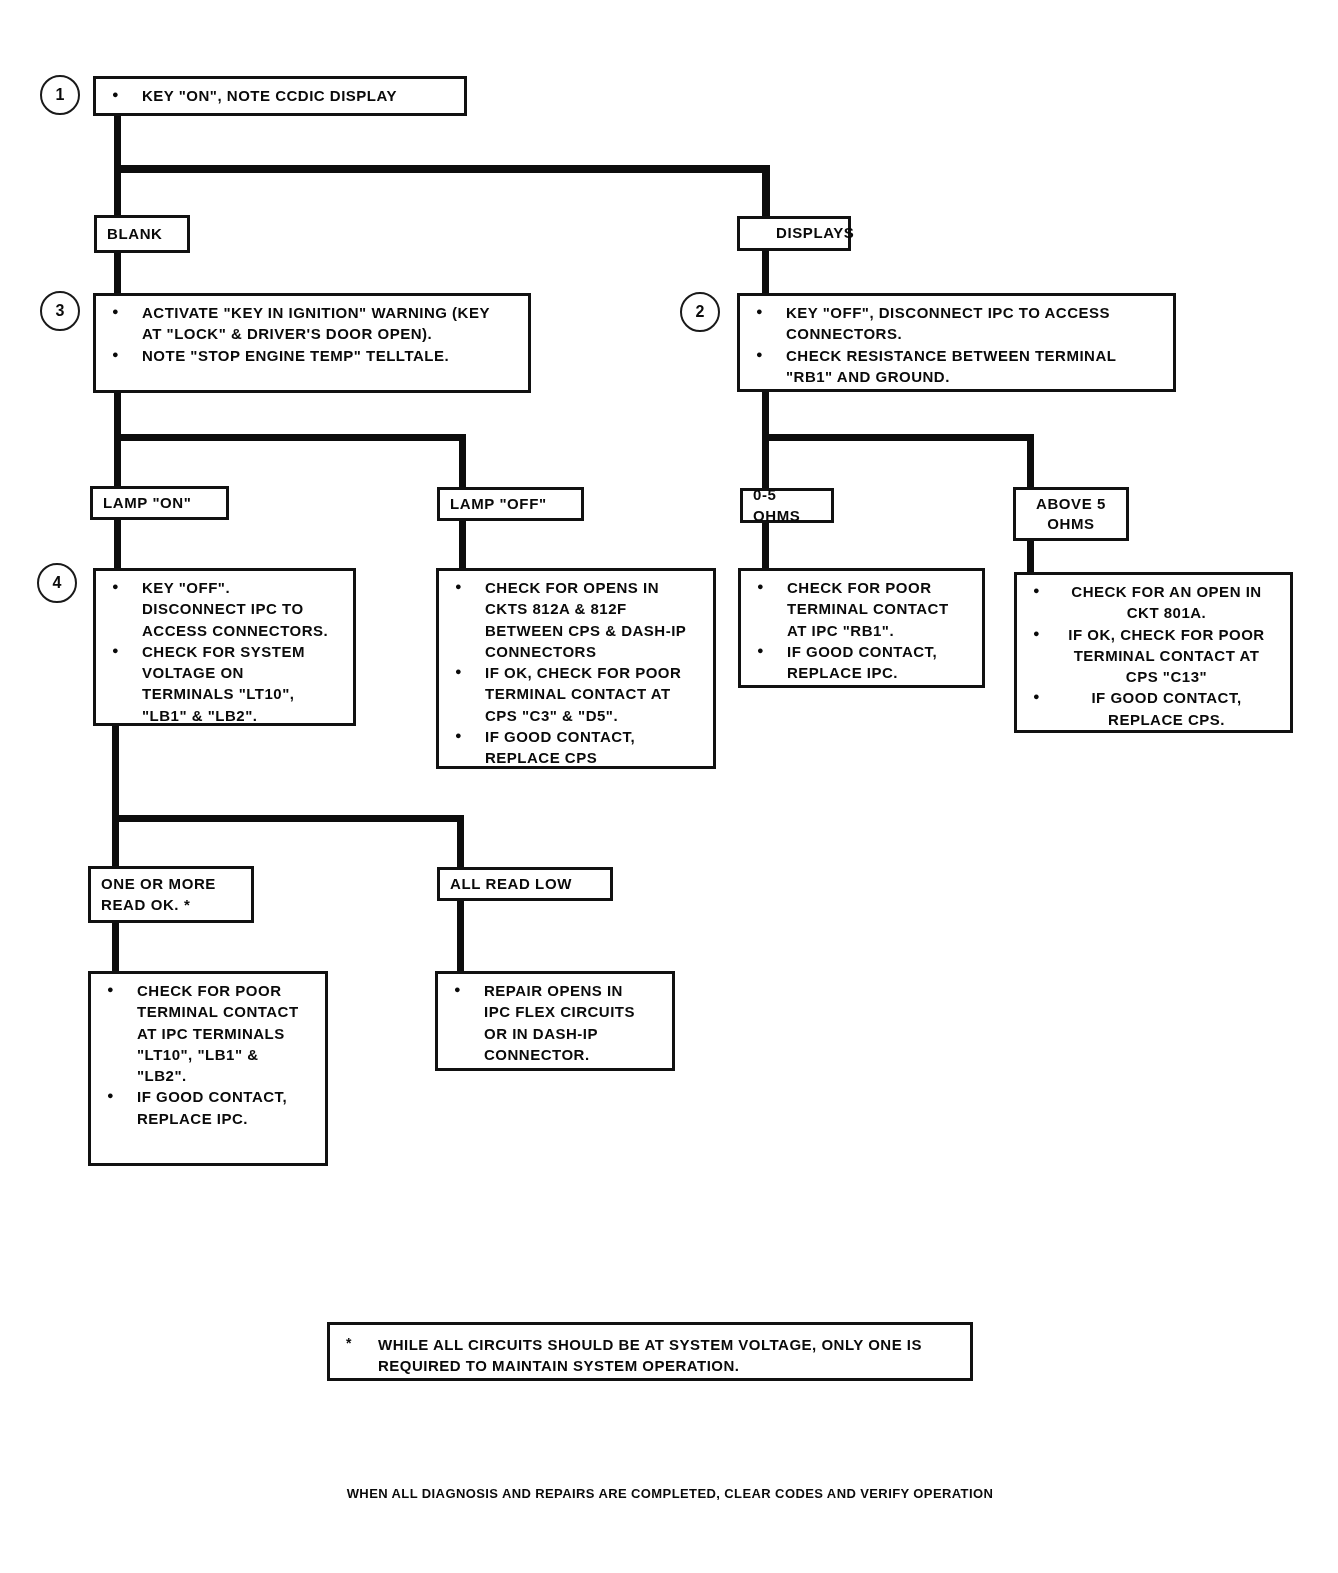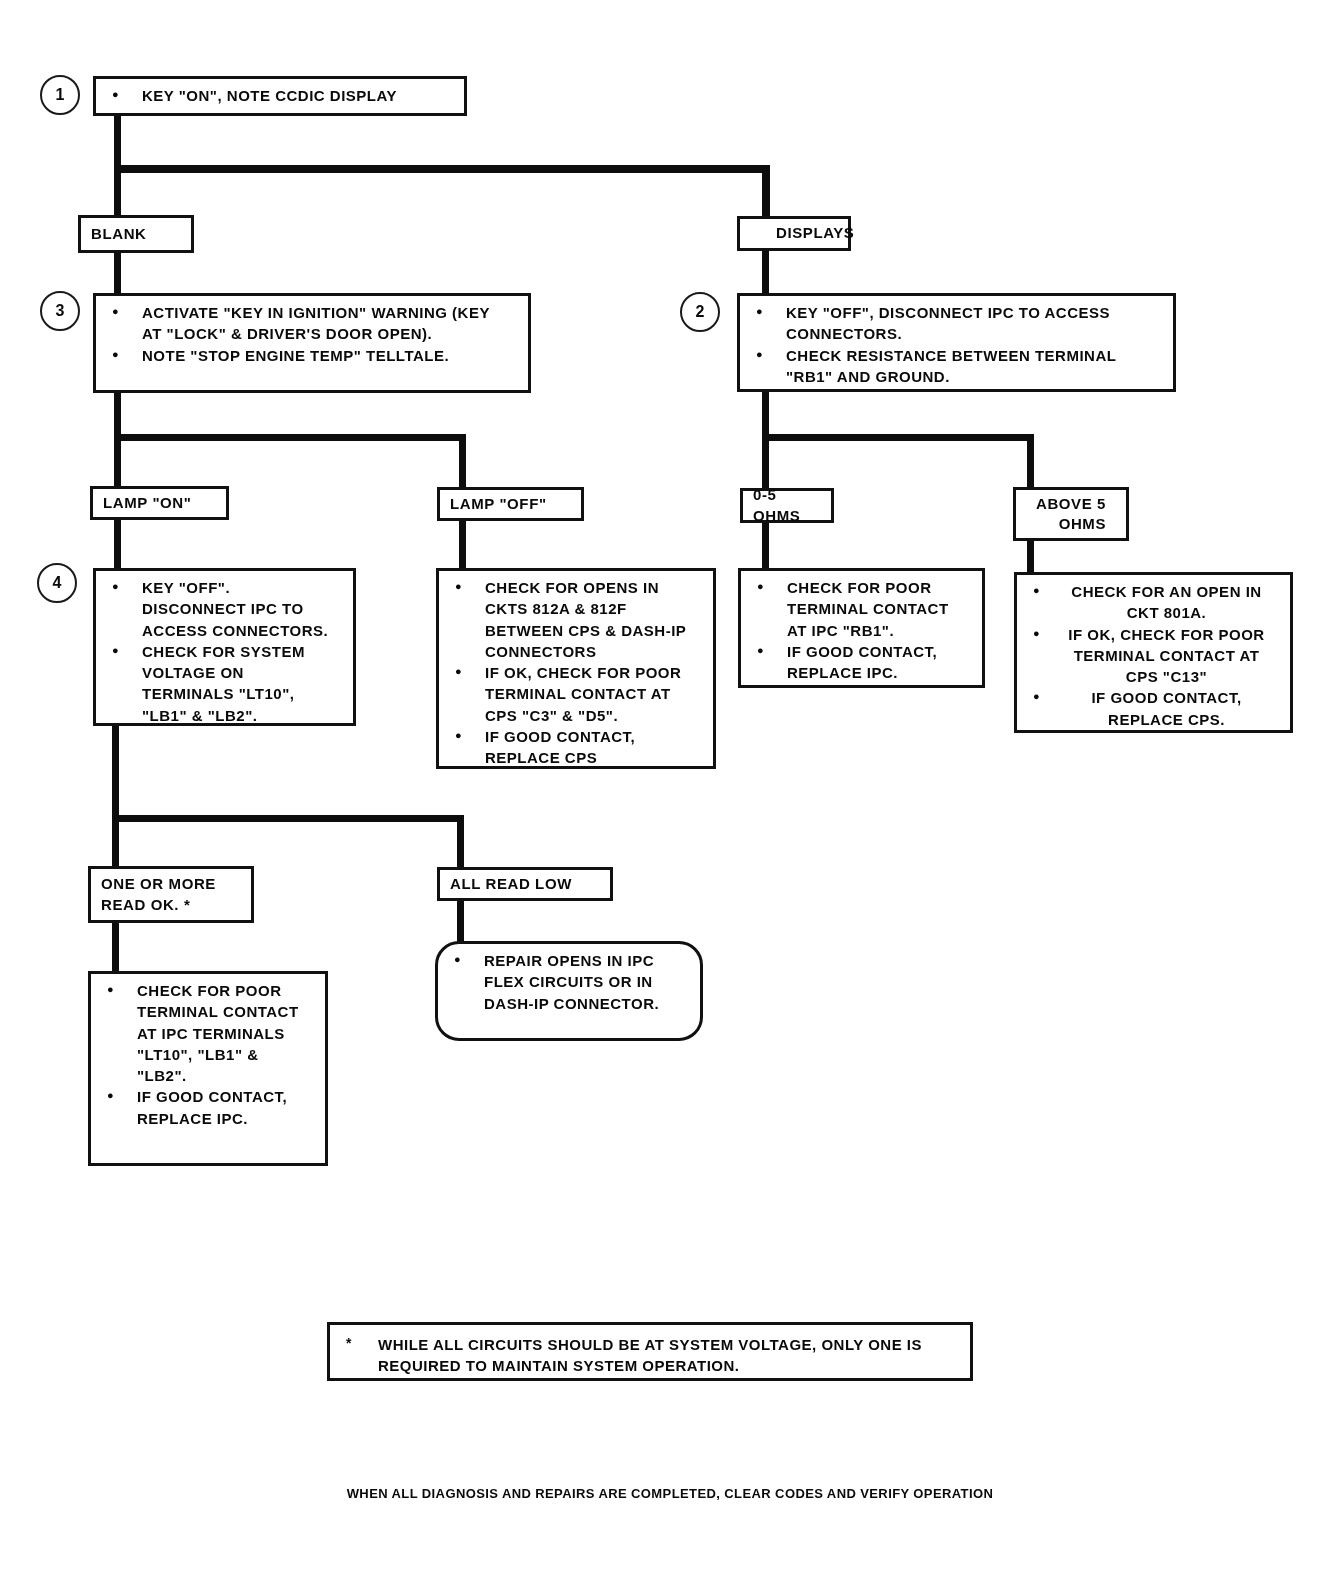--- a/index.html
+++ b/index.html
@@ -51,21 +51,21 @@
     z-index:2;
     display:flex;
     align-items:center;
     padding:4px 10px;
     font-size:15px;
     font-weight:bold;
     letter-spacing:0.6px;
     white-space:pre-line;
     line-height:1.35;
   }
-  .label-box.center{justify-content:center;text-align:right;}
+  .label-box.center{justify-content:center;text-align:center;}
   .circle{
     position:absolute;
     box-sizing:border-box;
     width:40px;height:40px;
     border:2px solid #1a1a1a;
     border-radius:50%;
     background:#fff;
     z-index:2;
     display:flex;
     align-items:center;
@@ -134,21 +134,21 @@
   <div class="circle" style="left:40px;top:291px;">3</div>
   <div class="circle" style="left:680px;top:292px;">2</div>
   <div class="circle" style="left:37px;top:563px;">4</div>
 
   <div class="node" style="left:93px;top:76px;width:374px;height:40px;">
     <ul>
         <li>KEY "ON", NOTE CCDIC DISPLAY</li>
       </ul>
   </div>
 
-  <div class="label-box" style="left:78px;top:215px;width:116px;height:38px;">BLANK</div>
+  <div class="label-box" style="left:94px;top:215px;width:96px;height:38px;">BLANK</div>
   <div class="label-box" style="left:737px;top:216px;width:114px;height:35px;padding-left:36px;">DISPLAYS</div>
 
   <div class="node" style="left:93px;top:293px;width:438px;height:100px;">
     <ul>
         <li>ACTIVATE "KEY IN IGNITION" WARNING (KEY AT "LOCK" &amp; DRIVER'S DOOR OPEN).</li>
         <li>NOTE "STOP ENGINE TEMP" TELLTALE.</li>
       </ul>
   </div>
 
   <div class="node" style="left:737px;top:293px;width:439px;height:99px;">
@@ -198,21 +198,21 @@
 READ OK. *</div>
   <div class="label-box" style="left:437px;top:867px;width:176px;height:34px;">ALL READ LOW</div>
 
   <div class="node" style="left:88px;top:971px;width:240px;height:195px;">
     <ul>
         <li>CHECK FOR POOR TERMINAL CONTACT AT IPC TERMINALS "LT10", "LB1" &amp; "LB2".</li>
         <li>IF GOOD CONTACT, REPLACE IPC.</li>
       </ul>
   </div>
 
-  <div class="node" style="left:435px;top:941px;width:268px;height:100px;border-radius:24px;">
+  <div class="node" style="left:435px;top:971px;width:240px;height:100px;">
     <ul>
         <li>REPAIR OPENS IN IPC FLEX CIRCUITS OR IN DASH-IP CONNECTOR.</li>
       </ul>
   </div>
 
   <div class="footnote" style="left:327px;top:1322px;width:646px;height:59px;">
     <span class="marker">*</span>
     <div class="fn-text">WHILE ALL CIRCUITS SHOULD BE AT SYSTEM VOLTAGE, ONLY ONE IS REQUIRED TO MAINTAIN SYSTEM OPERATION.</div>
   </div>
 

